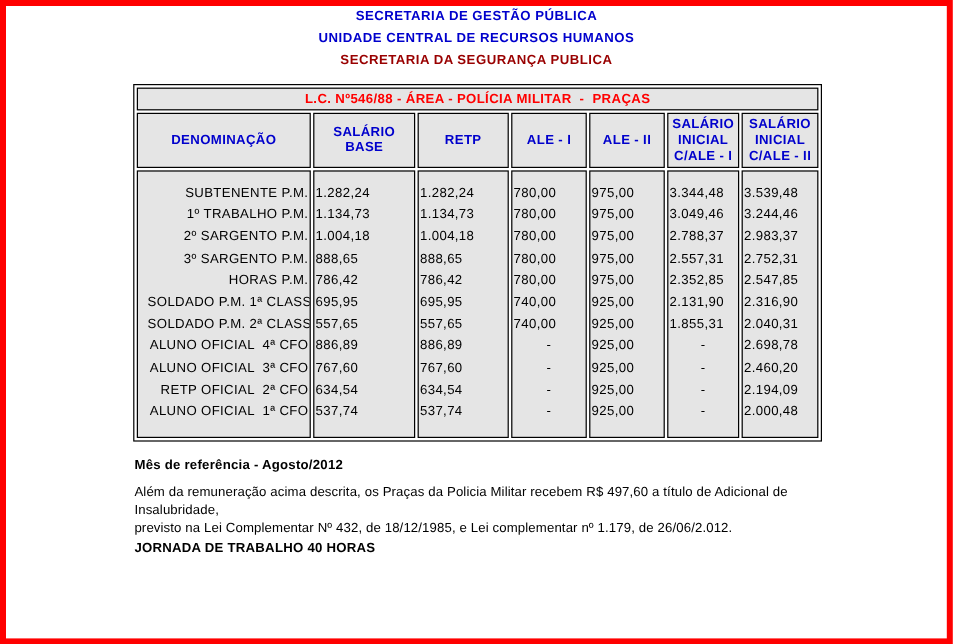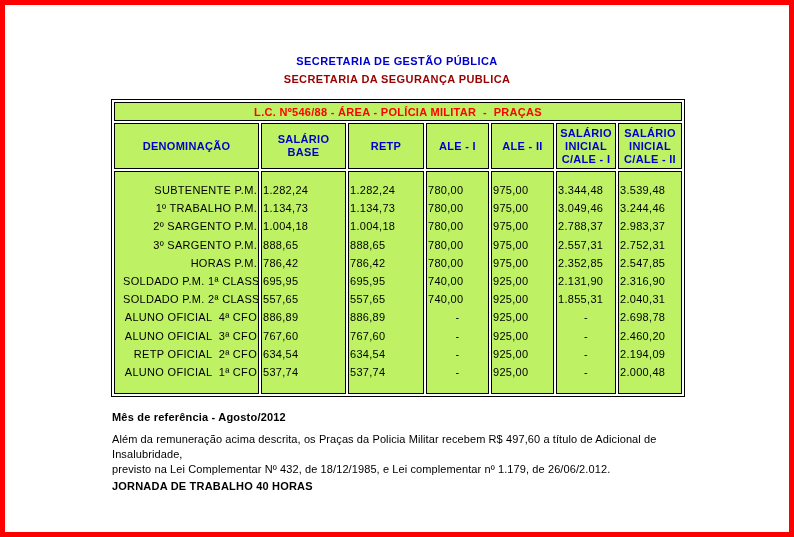--- a/index.html
+++ b/index.html
@@ -5,21 +5,20 @@
   html,body{margin:0;padding:0;}
   body{
     width:794px;height:537px;
     box-sizing:border-box;
     background:#ffffff;
     border:5px solid #ff0000;
     font-family:"Liberation Sans", sans-serif;
     overflow:hidden;
   }
   .org-header{
-    padding-top:47px;
     text-align:center;
   }
   .org-line{
     font-size:11px;
     font-weight:bold;
     line-height:18px;
     letter-spacing:0.4px;
   }
   .c-blue{color:#0000cc;}
   .c-maroon{color:#990000;}
@@ -29,21 +28,21 @@
     margin-top:11px;
     border-collapse:separate;
     border-spacing:2px;
     border:1px solid #000000;
     table-layout:fixed;
     width:570px;
     background:#ffffff;
   }
   table.salary td, table.salary th{
     border:1px solid #000000;
-    background:#bef264;
+    background:#e5e5e5;
     overflow:hidden;
   }
   .title-cell{
     color:#ff0000;
     font-size:11px;
     font-weight:bold;
     text-align:center;
     height:15px;
     white-space:pre;
     letter-spacing:0.3px;
@@ -100,20 +99,21 @@
     font-size:11px;
     font-weight:bold;
     letter-spacing:0.2px;
   }
 </style>
 </head>
 <body>
 
 <div class="org-header">
   <div class="org-line c-blue">SECRETARIA DE GESTÃO PÚBLICA</div>
+  <div class="org-line c-blue">UNIDADE CENTRAL DE RECURSOS HUMANOS</div>
   <div class="org-line c-maroon">SECRETARIA DA SEGURANÇA PUBLICA</div>
 </div>
 
 <table class="salary">
   <colgroup>
     <col style="width:145px">
     <col style="width:85px">
     <col style="width:76px">
     <col style="width:63px">
     <col style="width:63px">

